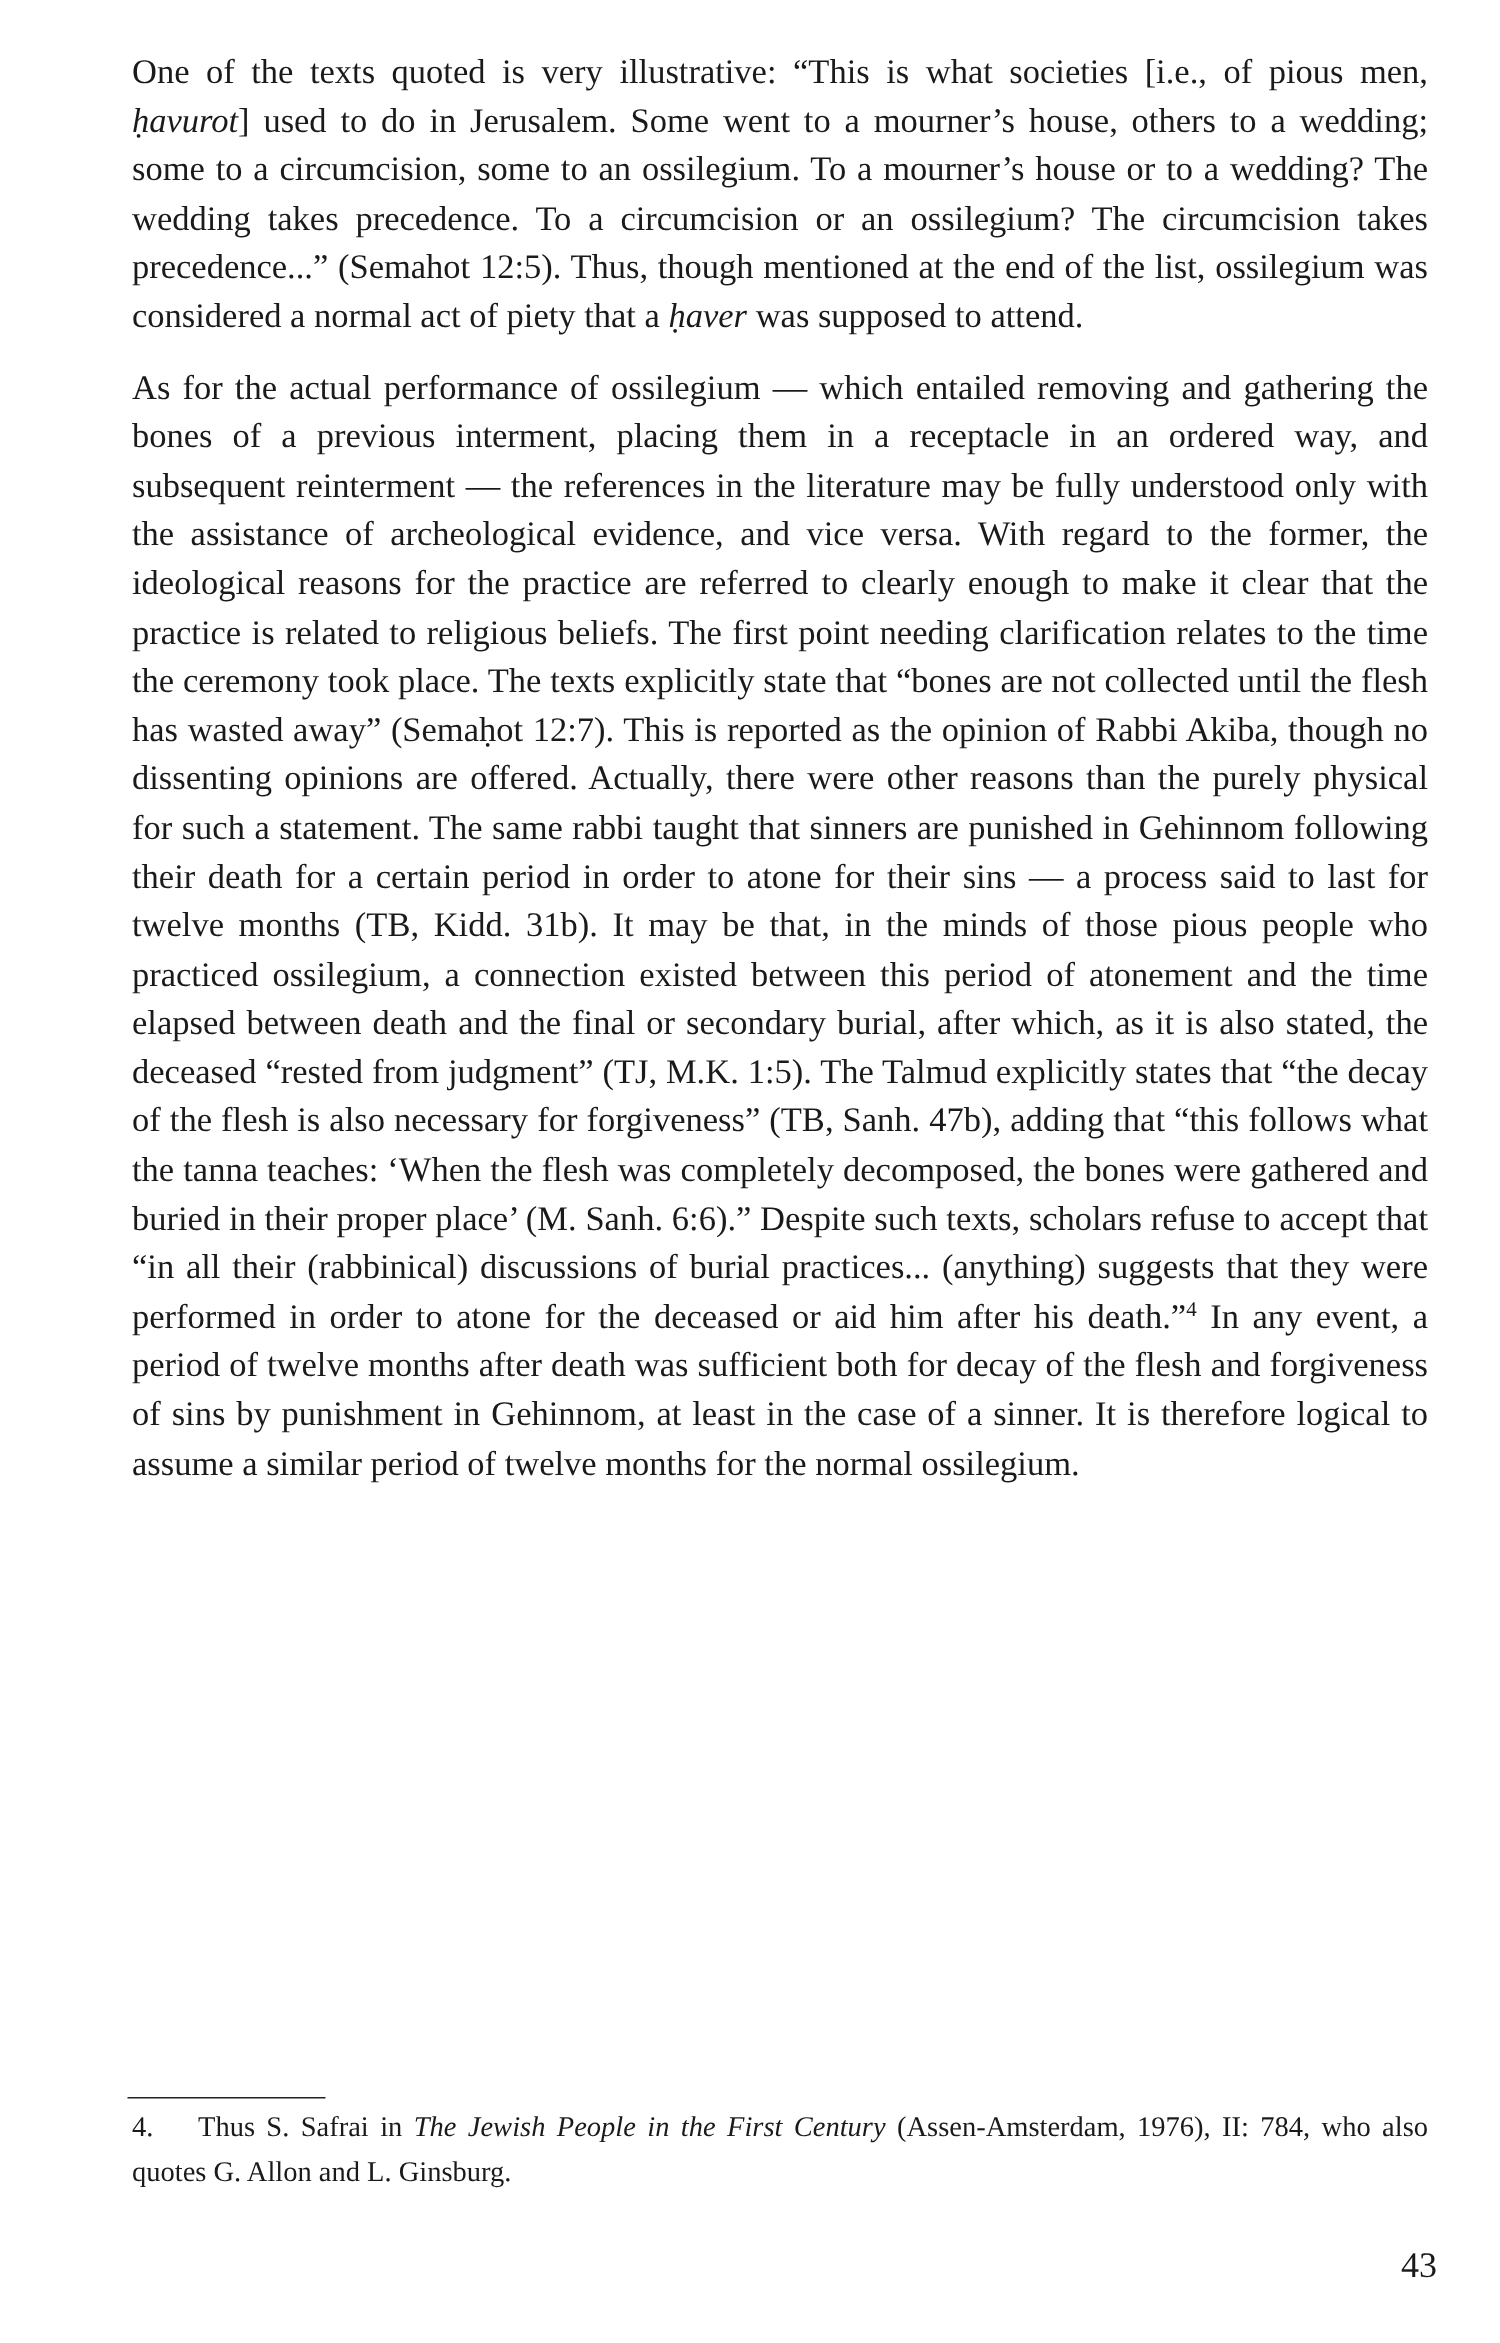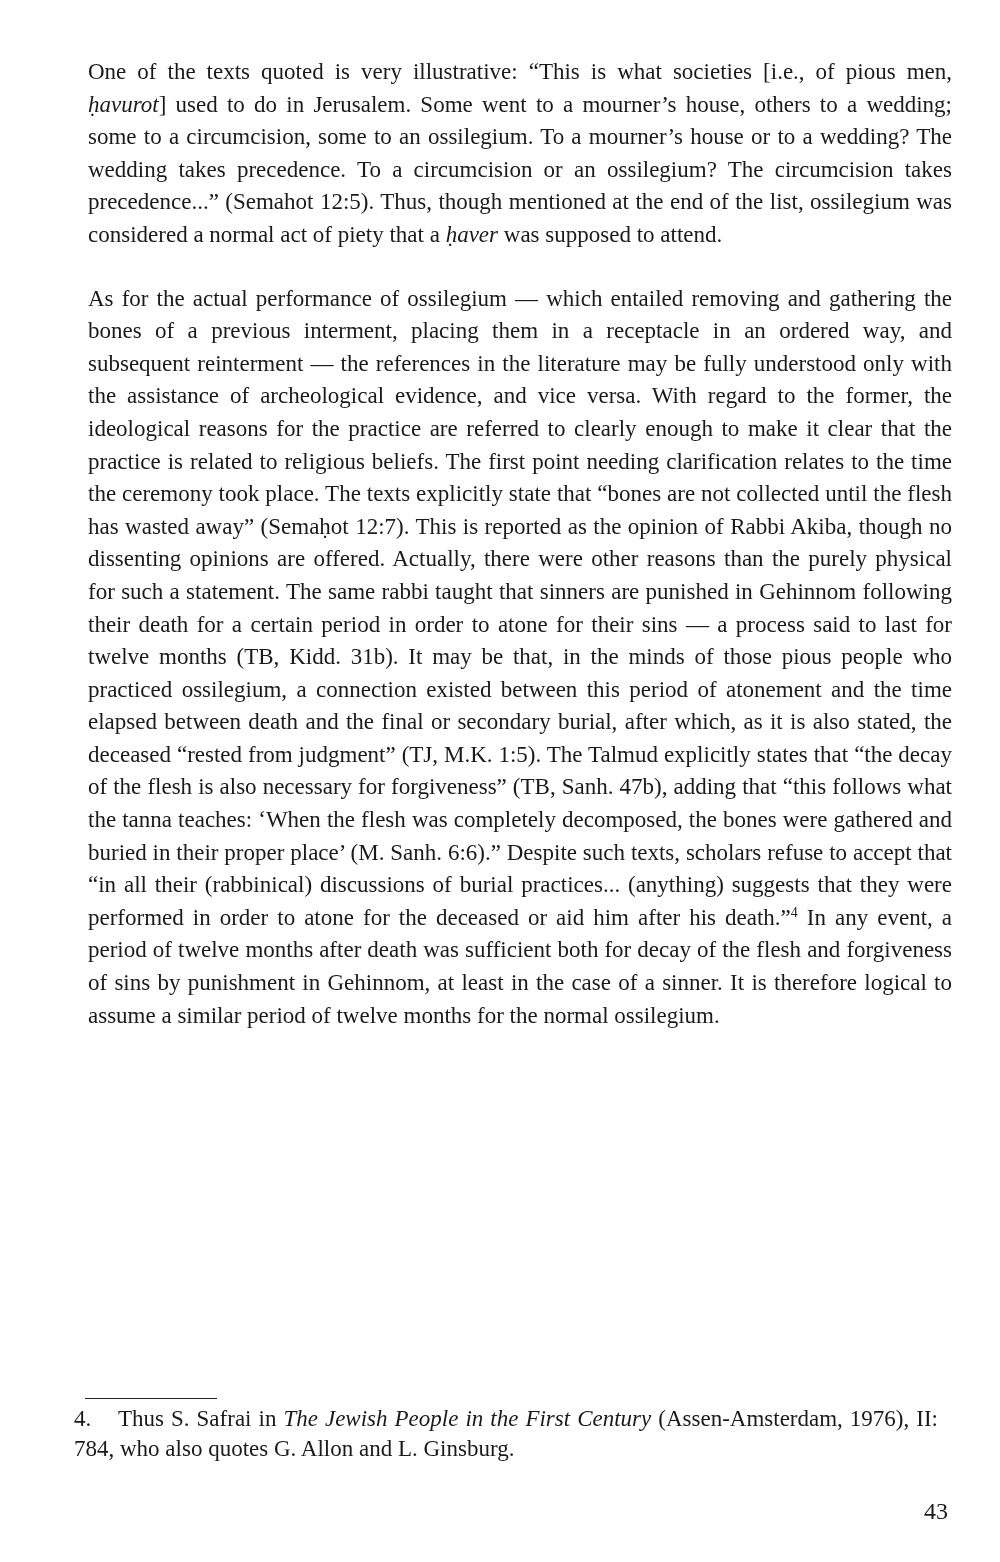--- a/index.html
+++ b/index.html
@@ -7,57 +7,57 @@
       width: 1000px;
       height: 1562px;
       position: relative;
       overflow: hidden;
       color: #1a1a1a;
       font-family: "Liberation Serif", "DejaVu Serif", serif;
     }
     .page {
       position: absolute;
       left: 88px;
-      top: 56px;
+      top: 32px;
       width: 864px;
     }
     .para {
       margin: 0;
       font-size: 23px;
       line-height: 32.6px;
       text-align: justify;
       text-align-last: left;
       hyphens: none;
     }
-    .para + .para { margin-top: 31px; }
+    .para + .para { margin-top: 15px; }
     .para span.it { font-style: italic; }
     sup.fn { font-size: 14px; line-height: 0; vertical-align: 8px; }
     .rule {
       position: absolute;
       left: 85px;
       top: 1398px;
       width: 132px;
       height: 0;
       border-top: 1.5px solid #222;
     }
     .footnote {
       position: absolute;
-      left: 74px;
+      left: 88px;
       top: 1404px;
       width: 864px;
-      font-size: 23px;
+      font-size: 19px;
       line-height: 30px;
       text-align: justify;
       text-align-last: left;
     }
     .footnote .num { display: inline-block; width: 44px; }
     .footnote .it { font-style: italic; }
     .page-number {
       position: absolute;
-      right: 52px;
+      right: 42px;
       top: 1496px;
       font-size: 24px;
       line-height: 30px;
       text-align: right;
     }
   </style>
 </head>
 <body>
 
 <div class="page">

